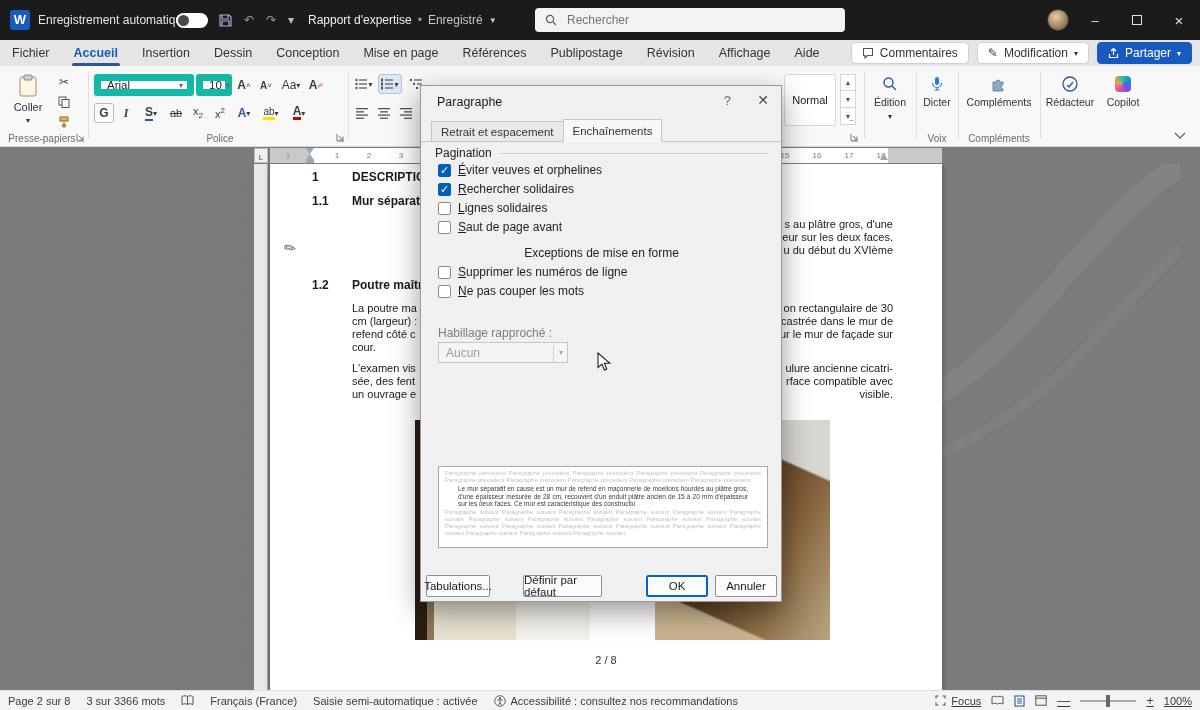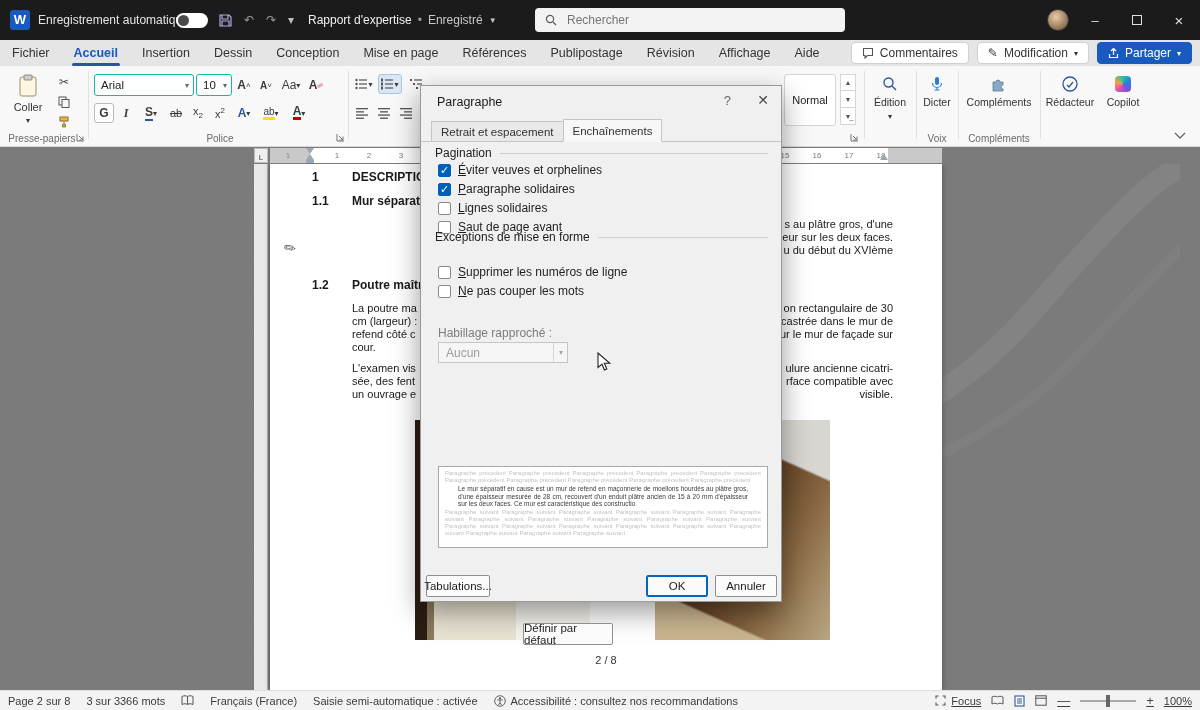--- a/index.html
+++ b/index.html
@@ -54,21 +54,21 @@
   .ribbon{position:absolute;left:0;top:66px;width:1200px;height:81px;background:#f8f8f8;border-bottom:1px solid #d8d8d8;}
   .rdiv{position:absolute;top:5px;height:68px;width:1px;background:#e0e0e0;}
   .g-label{position:absolute;bottom:3px;font-size:10px;color:#6a6a6a;text-align:center;}
   .launcher{position:absolute;bottom:4px;width:10px;height:10px;}
   .rgroup{position:absolute;top:0;height:81px;}
   .big-btn{display:flex;flex-direction:column;align-items:center;gap:3px;font-size:11px;color:#333;padding-top:8px;}
   .ico-btn{display:inline-flex;align-items:center;justify-content:center;width:20px;height:20px;border-radius:3px;
     font-size:12px;color:#3b3b3b;}
   .ico-btn.boxed{border:1px solid #b9b9b9;background:#fff;}
   .ico-btn.active{background:#dbe7f5;border:1px solid #a9c6e8;}
-  .combo{display:flex;align-items:center;justify-content:space-between;background:#fff;border:1px solid #14b8a6;
+  .combo{display:flex;align-items:center;justify-content:space-between;background:#fff;border:7px solid #14b8a6;
     border-radius:3px;height:22px;font-size:11.5px;color:#222;padding:0 4px 0 6px;}
   .combo .arr{font-size:8px;color:#666;margin-left:4px;}
   .row1{position:absolute;top:8px;display:flex;gap:2px;align-items:center;}
   .row2{position:absolute;top:37px;display:flex;gap:2px;align-items:center;}
   .glyph{font-size:12px;font-weight:bold;}
   .u-blue{border-bottom:2px solid #2b579a;}
   .fontcol{border-bottom:3px solid #c00000;line-height:11px;}
   .highl{border-bottom:3px solid #ffe000;line-height:11px;}
   .eff{color:#2b579a;}
   sub,sup{font-size:8px;}
@@ -624,32 +624,32 @@
     <div class="sect" style="top:60px;">
       <span class="txt">Pagination</span>
         <span class="line"></span>
     </div>
     <div class="cbrow" style="top:77px;">
       <span class="cbox checked"></span>
       <span class="cblabel ak">Éviter veuves et orphelines</span>
     </div>
     <div class="cbrow" style="top:96px;">
       <span class="cbox checked"></span>
-      <span class="cblabel ak">Paragraphe solidaires</span>
+      <span class="cblabel ak">Rechercher solidaires</span>
     </div>
     <div class="cbrow" style="top:115px;">
       <span class="cbox"></span>
       <span class="cblabel ak">Lignes solidaires</span>
     </div>
     <div class="cbrow" style="top:134px;">
       <span class="cbox"></span>
       <span class="cblabel ak">Saut de page avant</span>
     </div>
 
-    <div class="sect" style="top:144px;">
+    <div class="sect" style="top:160px;flex-direction:column;">
       <span class="txt">Exceptions de mise en forme</span>
         <span class="line"></span>
     </div>
     <div class="cbrow" style="top:179px;">
       <span class="cbox"></span>
       <span class="cblabel ak">Supprimer les numéros de ligne</span>
     </div>
     <div class="cbrow" style="top:198px;">
       <span class="cbox"></span>
       <span class="cblabel ak">Ne pas couper les mots</span>
@@ -661,21 +661,21 @@
       <span class="arr">▾</span>
     </div>
 
     <div class="preview-box">
       <div class="pv-faded pv-before">Paragraphe précédent Paragraphe précédent Paragraphe précédent Paragraphe précédent Paragraphe précédent Paragraphe précédent Paragraphe précédent Paragraphe précédent Paragraphe précédent Paragraphe précédent</div>
       <div class="pv-sample">Le mur séparatif en cause est un mur de refend en maçonnerie de moellons hourdés au plâtre gros, d'une épaisseur mesurée de 28 cm, recouvert d'un enduit plâtre ancien de 15 à 20 mm d'épaisseur sur les deux faces. Ce mur est caractéristique des constructio</div>
       <div class="pv-faded pv-after">Paragraphe suivant Paragraphe suivant Paragraphe suivant Paragraphe suivant Paragraphe suivant Paragraphe suivant Paragraphe suivant Paragraphe suivant Paragraphe suivant Paragraphe suivant Paragraphe suivant Paragraphe suivant Paragraphe suivant Paragraphe suivant Paragraphe suivant Paragraphe suivant Paragraphe suivant Paragraphe suivant Paragraphe suivant Paragraphe suivant</div>
     </div>
 
     <div class="dbtn ak" style="left:5px;width:64px;">Tabulations...</div>
-    <div class="dbtn ak" style="left:102px;width:90px;margin-top:48px;">Définir par défaut</div>
+    <div class="dbtn ak" style="left:102px;width:79px;">Définir par défaut</div>
     <div class="dbtn default" style="left:225px;width:62px;">OK</div>
     <div class="dbtn" style="left:294px;width:62px;">Annuler</div>
   </div>
 
   <svg style="position:absolute;left:597px;top:352px;z-index:99;" width="18" height="20" viewBox="0 0 18 20">
     <path d="M1 1 L1 15.5 L5 12.2 L7.4 18 L9.8 17 L7.4 11.3 L12.8 11.3 Z" fill="#ffffff" stroke="#222" stroke-width="1.1"></path>
   </svg>
 
   <div class="statusbar">
     <div class="sb-left">

